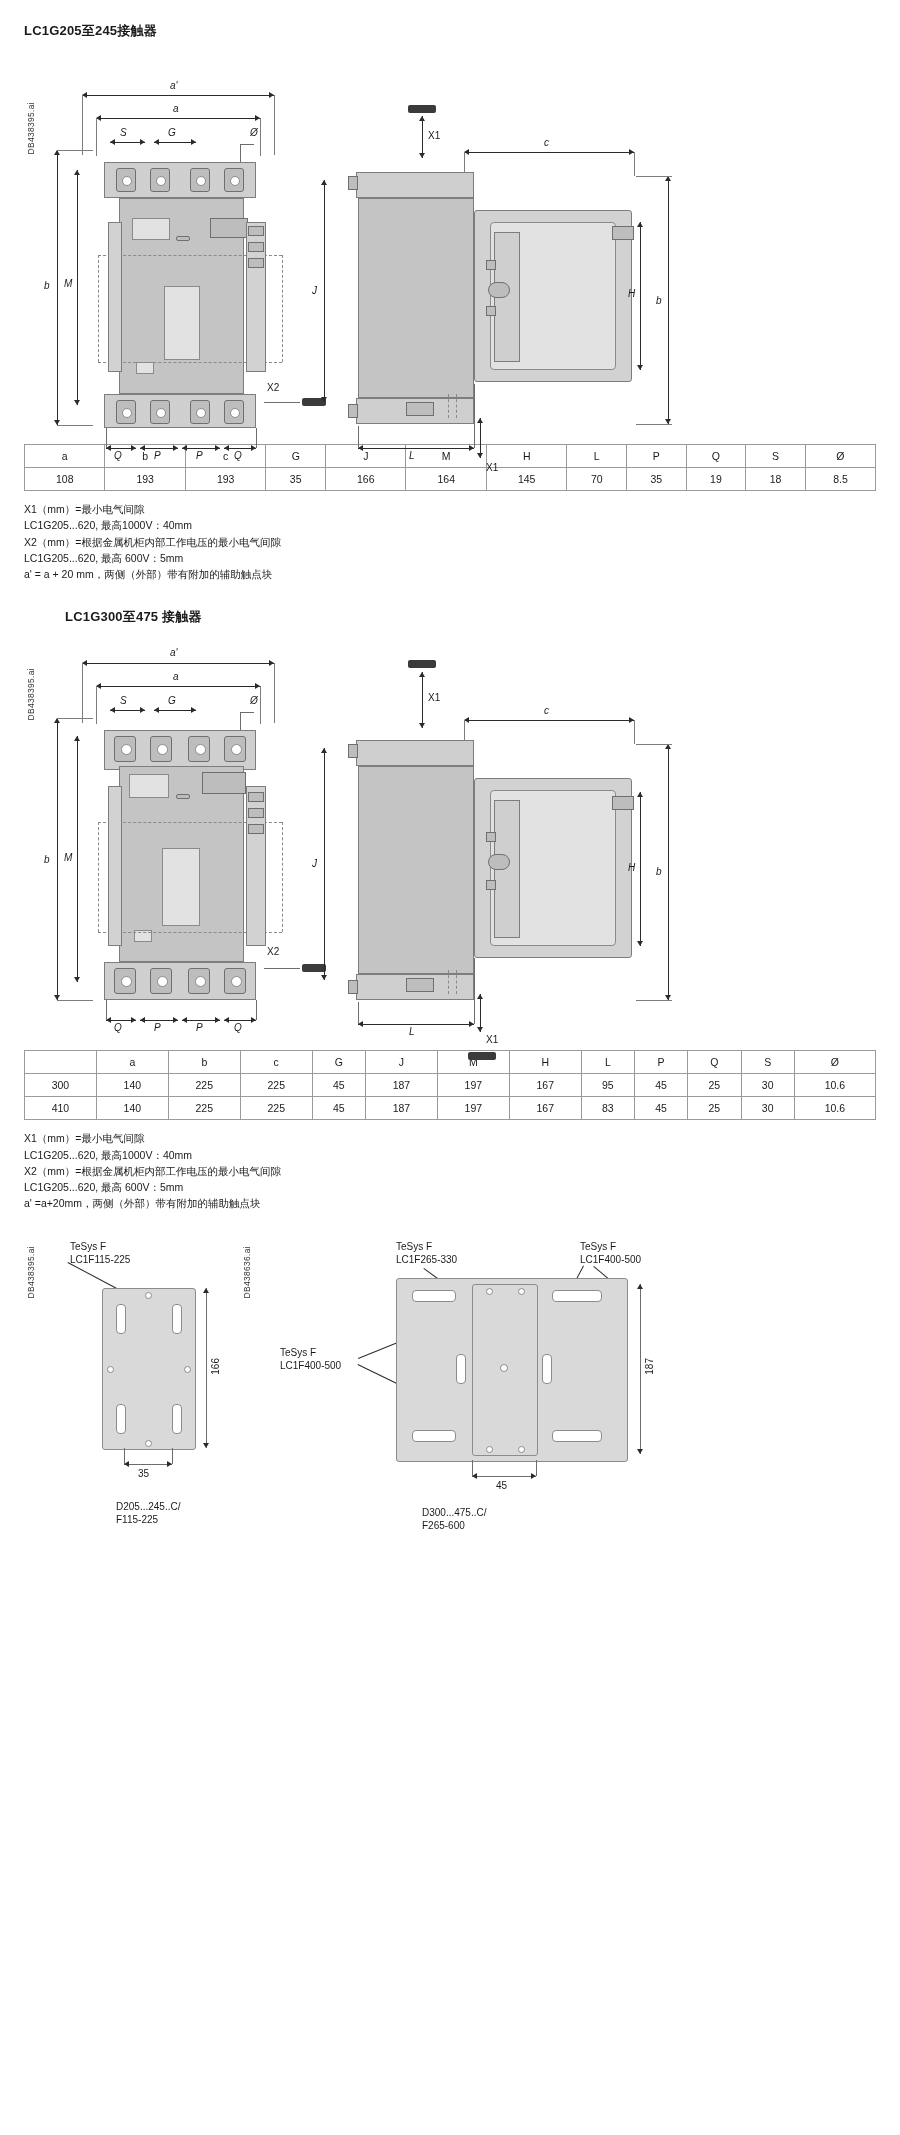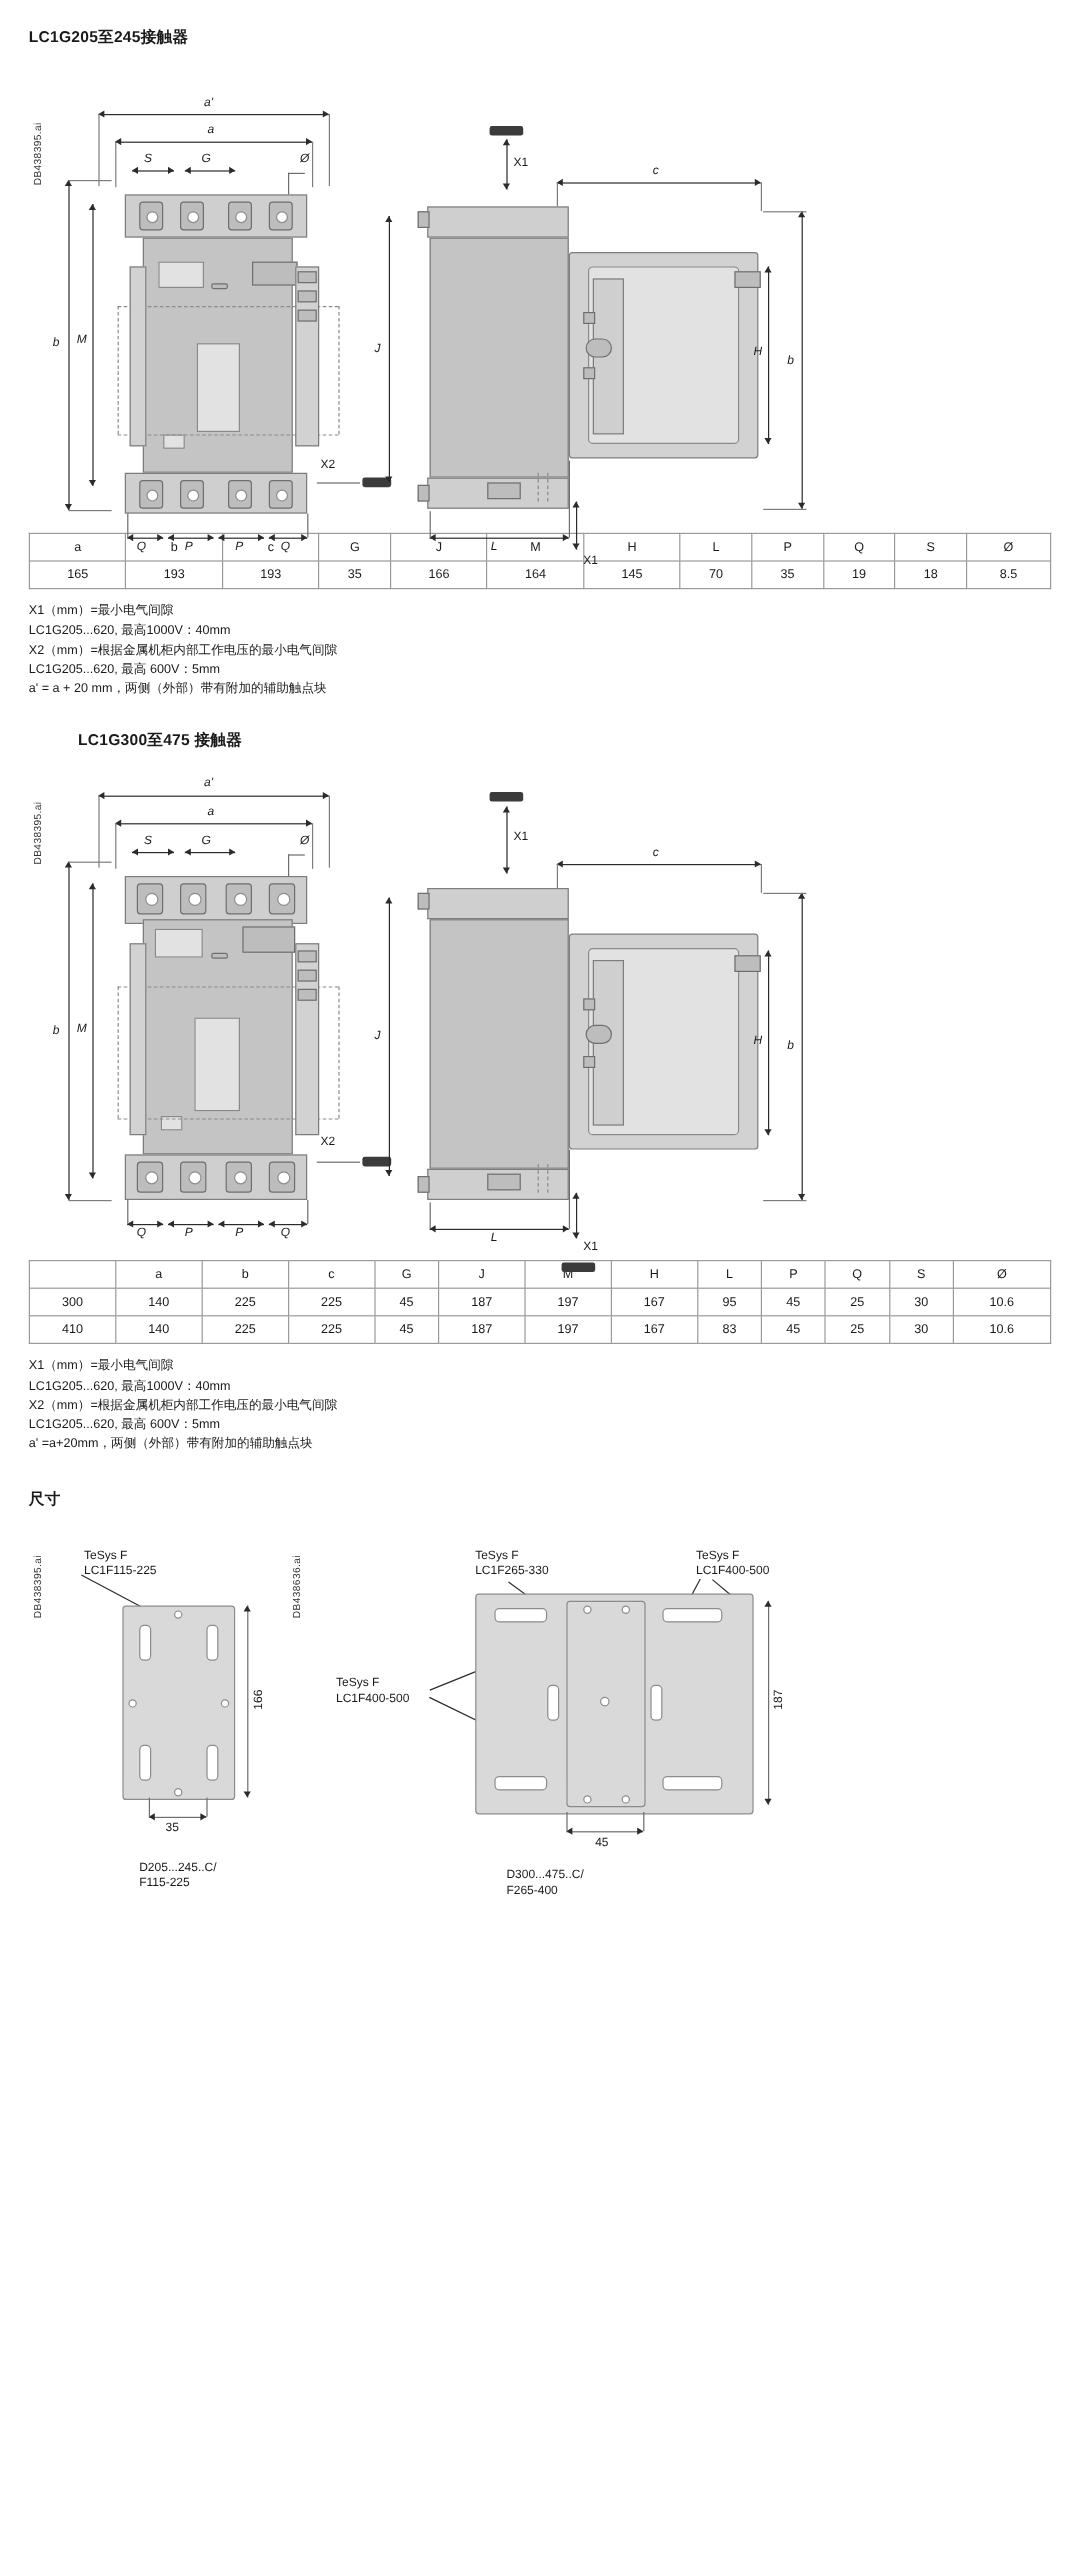--- a/index.html
+++ b/index.html
@@ -223,21 +223,21 @@
           <th>H</th>
           <th>L</th>
           <th>P</th>
           <th>Q</th>
           <th>S</th>
           <th>Ø</th>
         </tr>
       </thead>
       <tbody>
         <tr>
-          <td>165</td>
+          <td>108</td>
           <td>193</td>
           <td>193</td>
           <td>35</td>
           <td>166</td>
           <td>164</td>
           <td>145</td>
           <td>70</td>
           <td>35</td>
           <td>19</td>
           <td>18</td>
@@ -472,21 +472,20 @@
     <div class="notes">
       <div>X1（mm）=最小电气间隙</div>
       <div>LC1G205...620, 最高1000V：40mm</div>
       <div>X2（mm）=根据金属机柜内部工作电压的最小电气间隙</div>
       <div>LC1G205...620, 最高 600V：5mm</div>
       <div>a' =a+20mm，两侧（外部）带有附加的辅助触点块</div>
     </div>
   </div>
 
   <div class="section">
-    <h2 class="sec-title" style="margin-top:28px;">尺寸</h2>
 
     <div class="bracket-area">
       <div class="vlabel" style="left:2px;top:28px;">DB438395.ai</div>
       <div class="vlabel" style="left:218px;top:28px;">DB438636.ai</div>
 
       <div class="cap" style="left:46px;top:22px;white-space:pre;">TeSys F
 LC1F115-225</div>
       <div class="lead" style="left:44px;top:44px;width:56px;transform:rotate(28deg);"></div>
       <div class="plate" style="left:78px;top:70px;width:92px;height:160px;"></div>
       <div class="slot" style="left:92px;top:86px;width:8px;height:28px;"></div>
@@ -542,17 +541,17 @@
       <div class="arrow arD" style="left:613px;top:231px;"></div>
       <div class="dim" style="left:620px;top:140px;writing-mode:vertical-rl;transform:rotate(180deg);">187</div>
 
       <div class="thin-h" style="left:448px;top:258px;width:64px;"></div>
       <div class="arrow arL" style="left:448px;top:255px;"></div>
       <div class="arrow arR" style="left:507px;top:255px;"></div>
       <div class="thin-v" style="left:448px;top:242px;height:16px;"></div>
       <div class="thin-v" style="left:512px;top:242px;height:16px;"></div>
       <div class="dim" style="left:472px;top:262px;">45</div>
       <div class="cap" style="left:398px;top:288px;white-space:pre;">D300...475..C/
-F265-400</div>
+F265-600</div>
     </div>
   </div>
 
 </div>
 
 </body></html>

